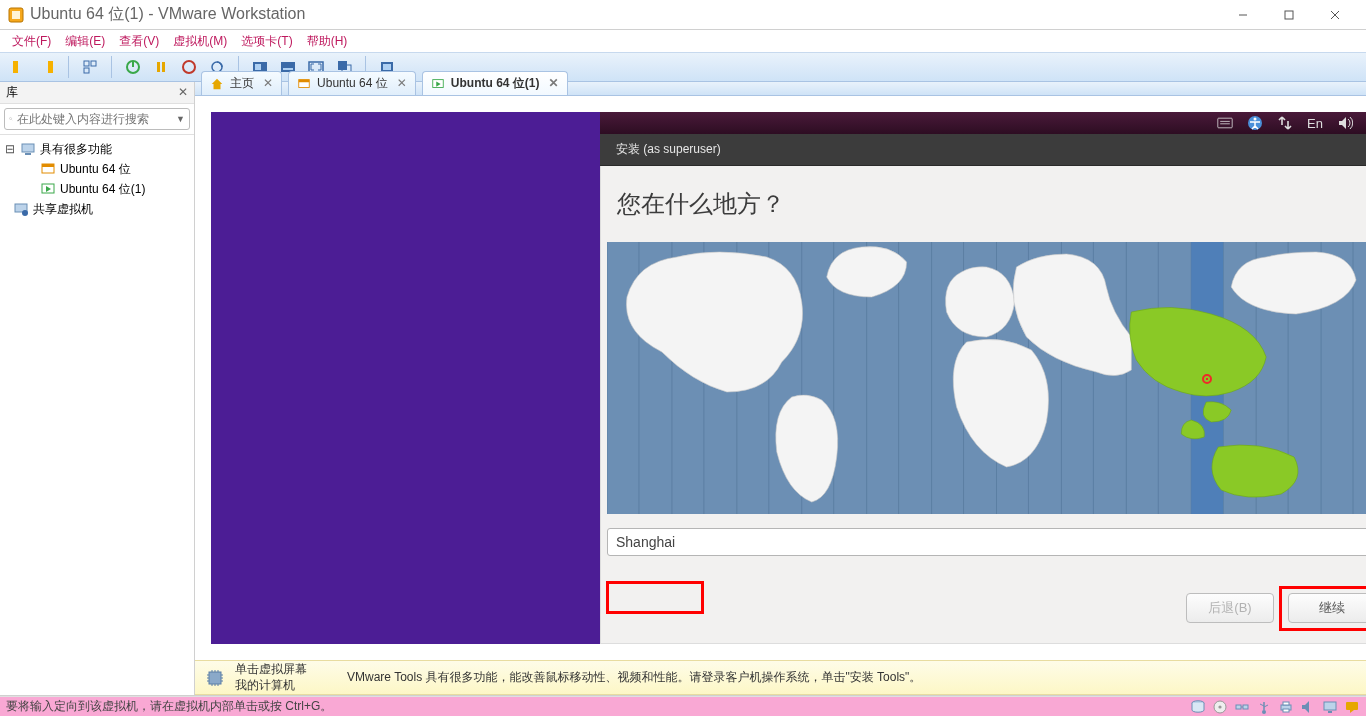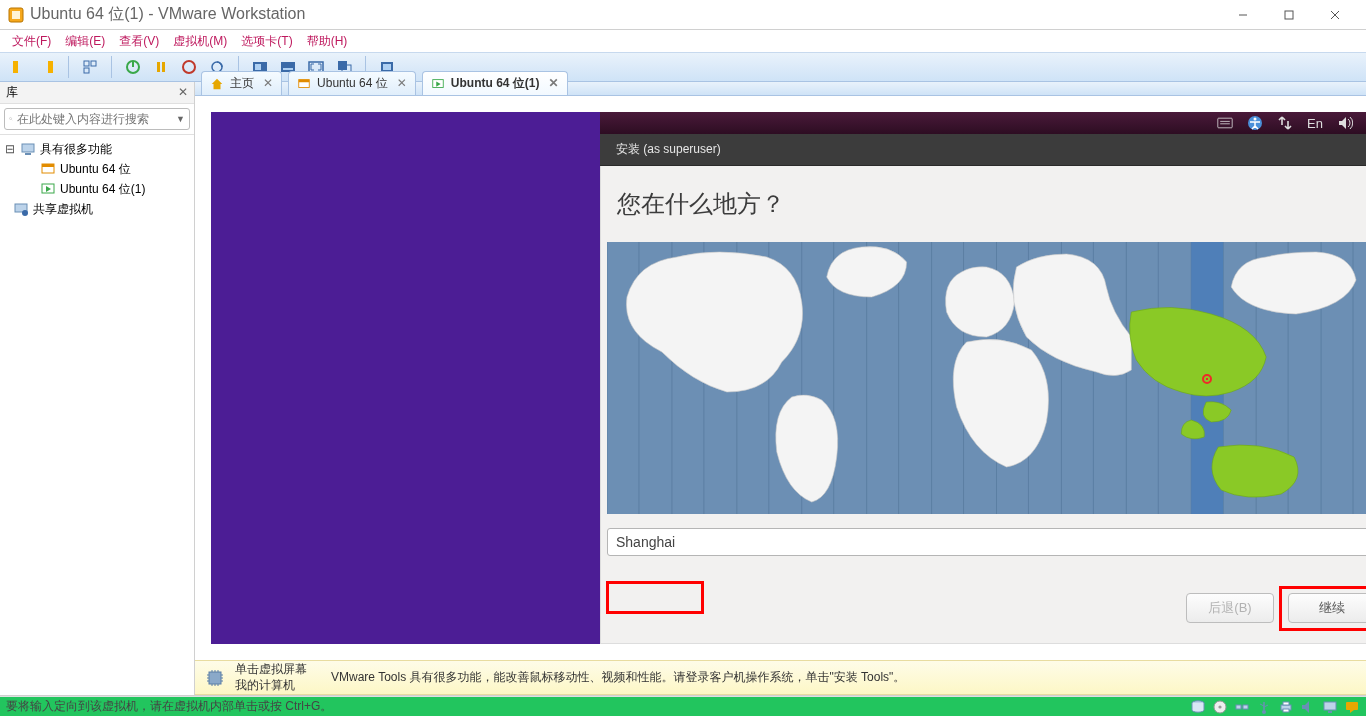--- a/index.html
+++ b/index.html
@@ -77,26 +77,26 @@
 .vm-scroll{width:17px;background:#f0f0f0;border-left:1px solid #d0d0d0;display:flex;flex-direction:column;align-items:center}
 .vm-scroll .arr{height:17px;width:100%;display:flex;align-items:center;justify-content:center;color:#777}
 .vm-scroll .track{flex:1;position:relative}
 .vm-scroll .thumb{position:absolute;top:0;left:2px;right:2px;height:280px;background:#d4d4d4;border-radius:2px}
 
 
 .hintbar{height:52px;background:linear-gradient(#fefce8,#fdf7c6);border-top:1px solid #e8dca0;border-bottom:1px solid #e8dca0;display:flex;align-items:center;padding:0 10px;gap:10px}
 .hintbar .chip{width:20px;height:20px}
 .hintbar .h-lines{line-height:1.3}
 .hintbar .h-lines div{color:#333}
-.hintbar .msg{margin-left:14px;color:#333}
+.hintbar .msg{margin-left:30px;color:#333}
 .hintbar .actions{margin-left:auto;display:flex;gap:8px}
 .hbbtn{height:24px;padding:0 12px;border:1px solid #bbb;background:linear-gradient(#fff,#ececec);border-radius:2px;display:flex;align-items:center}
 
 
-.status{height:20px;display:flex;align-items:center;padding:0 6px;color:#444;background:#22c55e;border-top:1px solid #e0e0e0}
+.status{height:20px;display:flex;align-items:center;padding:0 6px;color:#444;background:#f9a8d4;border-top:1px solid #e0e0e0}
 .status .icons{margin-left:auto;display:flex;gap:6px}
 .status .icons div{width:16px;height:16px}
 
 </style>
 </head>
 <body>
 
 <div class="titlebar">
   <span class="app-icon">
     <svg viewBox="0 0 16 16">

